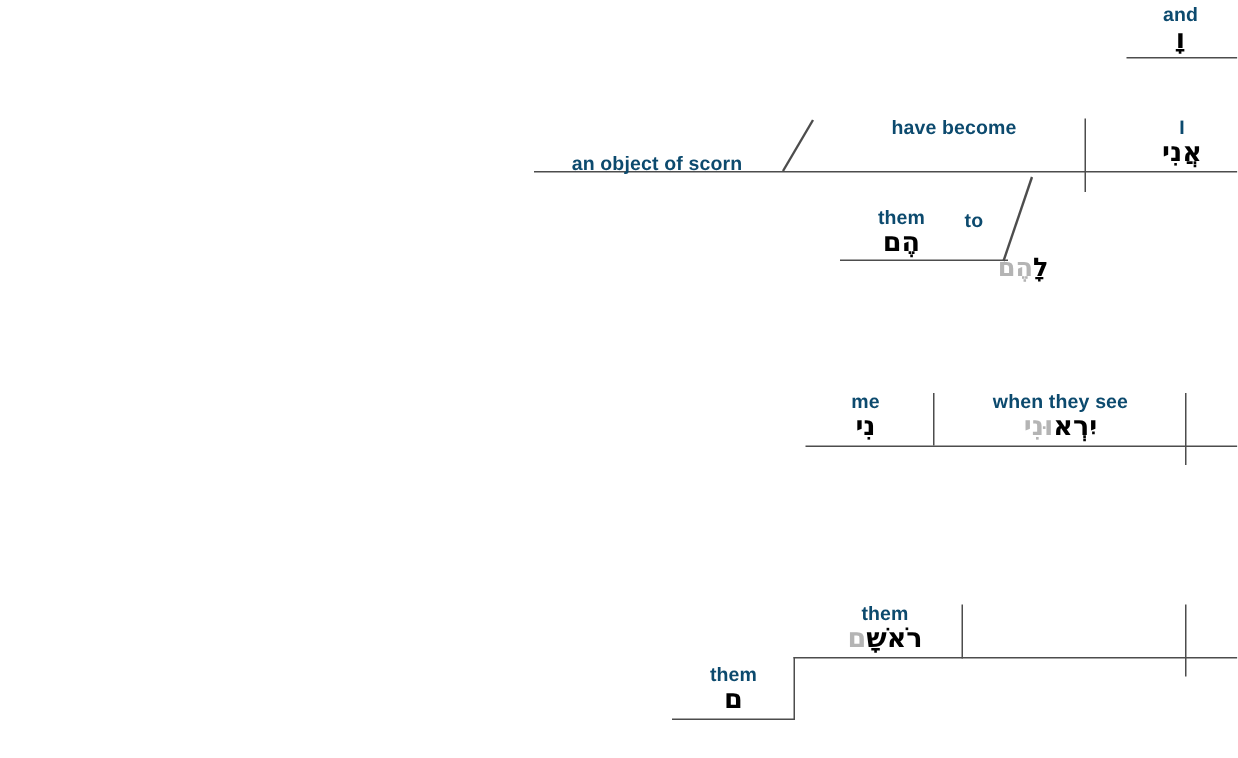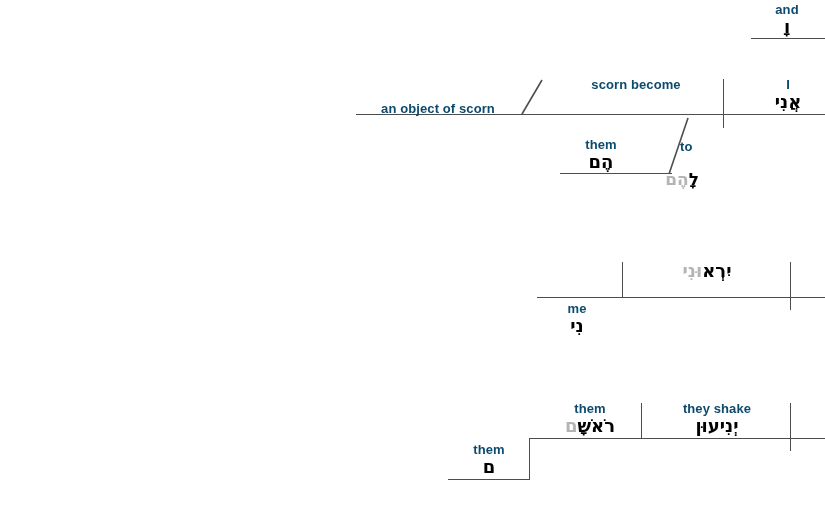--- a/index.html
+++ b/index.html
@@ -84,69 +84,66 @@
   <svg class="slant" style="left:520px; top:78px; width:30px; height:38px;">
     <line x1="2" y1="36" x2="22" y2="2"></line>
   </svg>
 
   <div class="word" style="left:752px; top:78px; width:72px;">
     <span class="gloss">I</span>
     <span class="heb">אֲנִי</span>
   </div>
 
   <div class="word" style="left:560px; top:78px; width:152px;">
-    <span class="gloss">scorn become</span>
+    <span class="gloss">have become</span>
   </div>
 
   <div class="word" style="left:360px; top:78px; width:156px;margin-top:24px;">
     <span class="gloss">an object of scorn</span>
   </div>
 
   <svg class="slant" style="left:660px; top:116px; width:36px; height:60px;">
     <line x1="28" y1="2" x2="9" y2="58"></line>
   </svg>
 
   <div class="word" style="left:637px; top:136px; width:62px; text-align:right;">
     <span class="heb small"><span>לָ</span><span class="dim">הֶם</span></span>
   </div>
-  <div class="word" style="left:680px; top:140px; width:26px; text-align:left;">
+  <div class="word" style="left:643px; top:140px; width:26px; text-align:left;">
     <span class="gloss">to</span>
   </div>
 
   <div class="hline" style="left:560px; top:173px; width:112px;"></div>
   <div class="word" style="left:566px; top:138px; width:70px;">
     <span class="gloss">them</span>
     <span class="heb">הֶם</span>
   </div>
 
   <div class="hline" style="left:537px; top:297px; width:288px;"></div>
 
   <div class="vline" style="left:790px; top:262px; height:48px;"></div>
 
   <div class="vline" style="left:622px; top:262px; height:35px;"></div>
 
   <div class="word" style="left:632px; top:261px; width:150px;">
+    <span class="gloss">when they see</span>
     <span class="heb"><span>יִרְא</span><span class="dim">וּנִי</span></span>
   </div>
 
-  <div class="word" style="left:541px; top:261px; width:72px;margin-top:41px;">
+  <div class="word" style="left:541px; top:261px; width:72px;">
     <span class="gloss">me</span>
     <span class="heb">נִי</span>
   </div>
 
   <div class="hline" style="left:529px; top:438px; width:296px;"></div>
 
   <div class="vline" style="left:790px; top:403px; height:48px;"></div>
 
   <div class="vline" style="left:641px; top:403px; height:36px;"></div>
 
-  <div class="word" style="left:651px; top:402px; width:132px;">
-    <span class="gloss">they shake</span>
-    <span class="heb">יְנִיעוּן</span>
-  </div>
 
   <div class="word" style="left:546px; top:402px; width:88px;">
     <span class="gloss">them</span>
     <span class="heb"><span>רֹאשָׁ</span><span class="dim">ם</span></span>
   </div>
 
   <div class="vline" style="left:529px; top:438px; height:42px;"></div>
   <div class="hline" style="left:448px; top:479px; width:82px;"></div>
 
   <div class="word" style="left:455px; top:443px; width:68px;">

